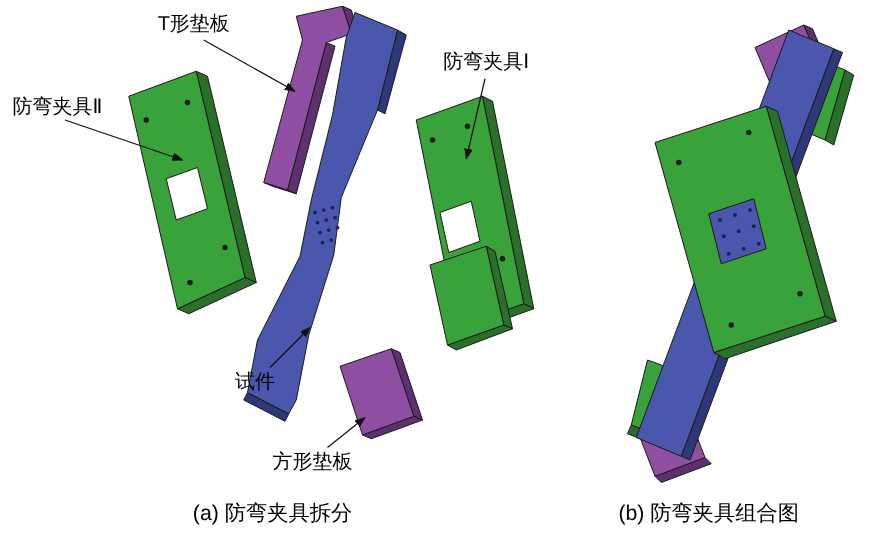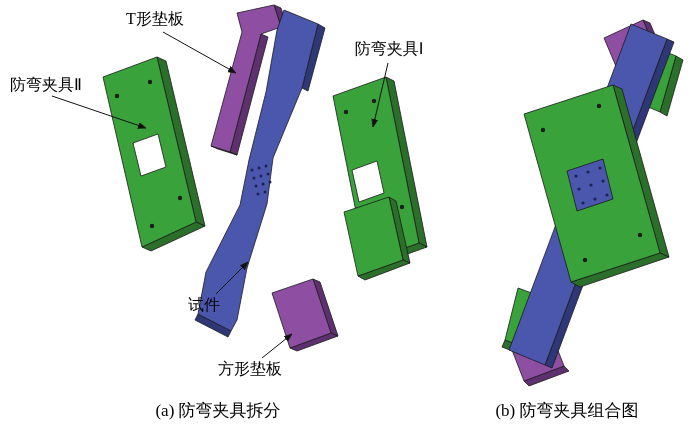--- a/index.html
+++ b/index.html
@@ -1,20 +1,20 @@
 <!DOCTYPE html>
 <html><head>
 <meta charset="utf-8">
 <style>
   html,body{margin:0;padding:0;background:#ffffff;}
   .figure{
     position:relative;
     width:700px;height:434px;
     background:#ffffff;
-    font-family:Liberation Serif, serif;
+    font-family:Liberation Sans, sans-serif;
     overflow:hidden;
   }
   svg{display:block;}
   .lbl{font-size:16px;fill:#000;}
   .cap{font-size:17px;fill:#000;}
   .leader{stroke:#111;stroke-width:1;fill:none;}
   polygon,path{stroke:#1a1a1a;stroke-width:0.8;stroke-linejoin:round;}
   circle{stroke:none;}
 </style>
 </head>

